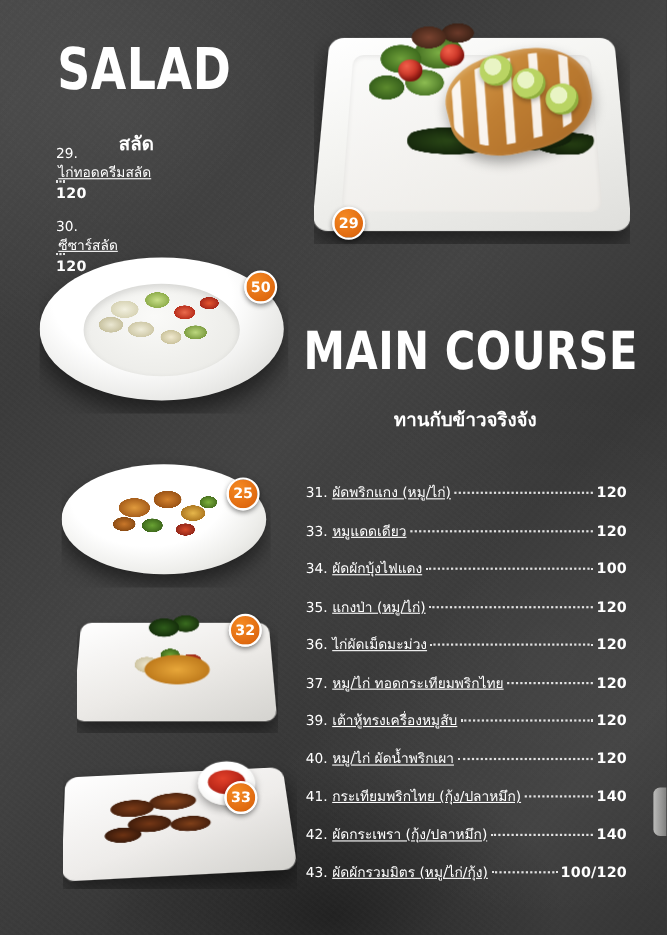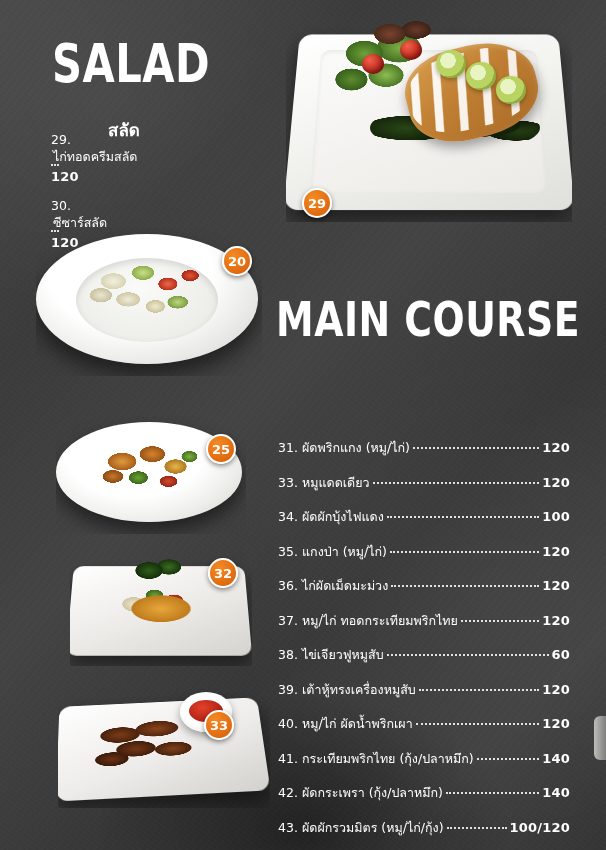--- a/index.html
+++ b/index.html
@@ -86,20 +86,21 @@
     align-items: baseline;
     color: #ffffff;
     font-size: 12.5px;
     white-space: nowrap;
   }
   .m-num {
     min-width: 22px;
   }
   .m-name {
     padding-left: 2px;
+    text-decoration: underline;
   }
   .m-dots {
     flex: 1 1 auto;
     margin: 0 3px;
     position: relative;
     top: -3px;
     border-bottom: 2px dotted rgba(255,255,255,0.85);
     min-width: 8px;
   }
   .m-price {
@@ -425,20 +426,21 @@
     </div>
     <div class="menu-row">
       <span class="m-num">30.</span>
       <span class="m-name">ซีซาร์สลัด</span>
       <span class="m-dots"></span>
       <span class="m-price">120</span>
     </div>
   </div>
 
   <div class="section-title" id="main-title">MAIN COURSE</div>
+  <div class="section-sub" id="main-sub">ทานกับข้าวจริงจัง</div>
 
   <div class="menu-list" id="main-list">
     <div class="menu-row">
       <span class="m-num">31.</span>
       <span class="m-name">ผัดพริกแกง (หมู/ไก่)</span>
       <span class="m-dots"></span>
       <span class="m-price">120</span>
     </div>
     <div class="menu-row">
       <span class="m-num">33.</span>
@@ -462,26 +464,20 @@
       <span class="m-num">36.</span>
       <span class="m-name">ไก่ผัดเม็ดมะม่วง</span>
       <span class="m-dots"></span>
       <span class="m-price">120</span>
     </div>
     <div class="menu-row">
       <span class="m-num">37.</span>
       <span class="m-name">หมู/ไก่ ทอดกระเทียมพริกไทย</span>
       <span class="m-dots"></span>
       <span class="m-price">120</span>
-    </div>
-    <div class="menu-row">
-      <span class="m-num">38.</span>
-      <span class="m-name">ไข่เจียวฟูหมูสับ</span>
-      <span class="m-dots"></span>
-      <span class="m-price">60</span>
     </div>
     <div class="menu-row">
       <span class="m-num">39.</span>
       <span class="m-name">เต้าหู้ทรงเครื่องหมูสับ</span>
       <span class="m-dots"></span>
       <span class="m-price">120</span>
     </div>
     <div class="menu-row">
       <span class="m-num">40.</span>
       <span class="m-name">หมู/ไก่ ผัดน้ำพริกเผา</span>
@@ -542,19 +538,19 @@
     <div class="herb"></div>
   </div>
 
   <div class="photo" id="dish33">
     <div class="plate"></div>
     <div class="wings"></div>
     <div class="sauce-cup"></div>
   </div>
 
   <div class="badge" id="badge29">29</div>
-  <div class="badge" id="badge30">20</div>
+  <div class="badge" id="badge30">50</div>
   <div class="badge" id="badge36">25</div>
   <div class="badge" id="badge32">32</div>
   <div class="badge" id="badge33">33</div>
 
   <div class="edge-sliver"></div>
 </div>
 
 </body></html>

